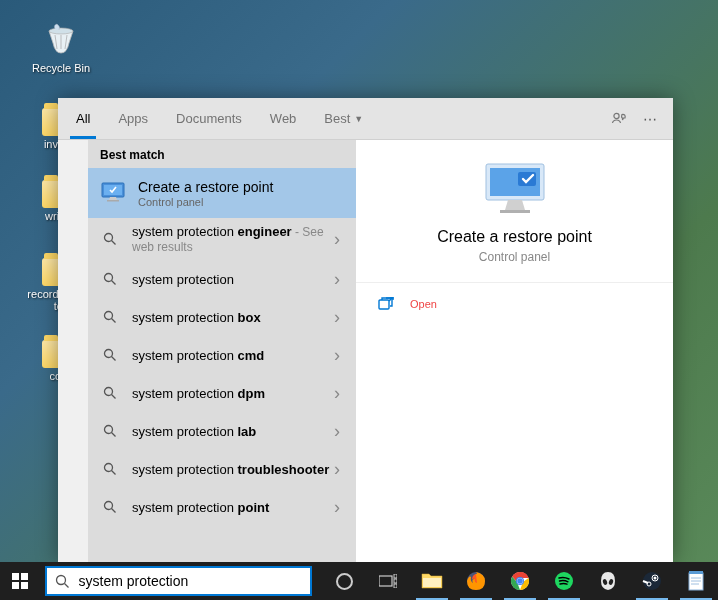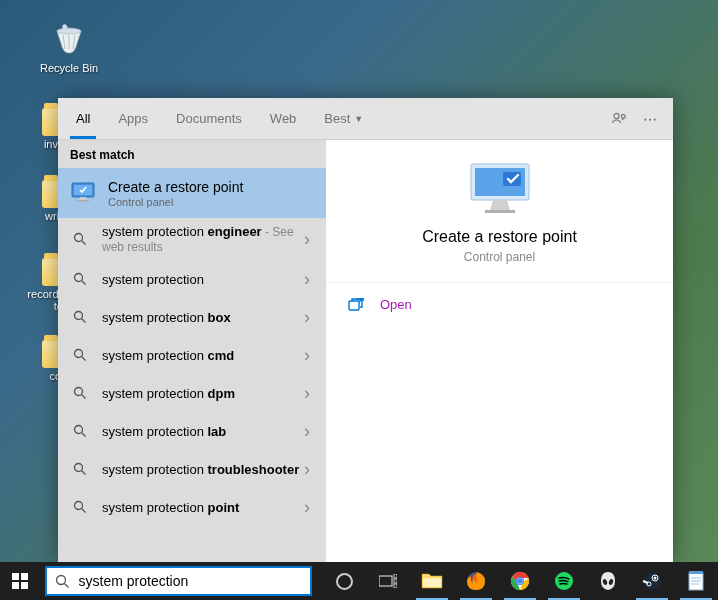--- a/index.html
+++ b/index.html
@@ -2,40 +2,40 @@
 <html><head>
   <meta charset="utf-8">
   <style>
     * { box-sizing: border-box; margin: 0; padding: 0; font-family: 'Segoe UI', Tahoma, sans-serif; }
     body { width: 718px; height: 600px; background: linear-gradient(135deg, #2a5a7a 0%, #3a6a8a 30%, #4d7a4d 70%, #5a8a5a 100%); position: relative; overflow: hidden; }
     
     .desktop-icon { position: absolute; width: 70px; text-align: center; color: white; font-size: 11px; }
     .desktop-icon .icon-img { width: 42px; height: 42px; margin: 0 auto 2px; display: flex; align-items: center; justify-content: center; }
     .desktop-icon .label { text-shadow: 1px 1px 2px rgba(0,0,0,0.7); word-wrap: break-word; }
     
-    .recycle-bin { top: 18px; left: 34px; }
+    .recycle-bin { top: 18px; left: 26px; }
     .recycle-bin .icon-img svg { width: 40px; height: 40px; }
     
     .folder-icon { left: 26px; }
     .folder-icon .icon-img { background: linear-gradient(180deg, #ffe9a8 0%, #ffd966 100%); border-radius: 3px; width: 38px; height: 28px; position: relative; }
     .folder-icon .icon-img::before { content:''; position:absolute; top:-5px; left:2px; width:14px; height:6px; background:#ffd966; border-radius:2px 2px 0 0; }
     
     .f1 { top: 108px; } .f2 { top: 180px; } .f3 { top: 258px; } .f4 { top: 340px; }
     
     .search-panel { position: absolute; bottom: 38px; left: 58px; width: 615px; height: 464px; background: #f0f0f0; box-shadow: 0 0 20px rgba(0,0,0,0.4); display: flex; flex-direction: column; }
     
     .tabs { display: flex; align-items: center; height: 42px; background: #e4e4e4; border-bottom: 1px solid #d0d0d0; padding: 0 4px; }
     .tab { padding: 0 14px; height: 100%; display: flex; align-items: center; font-size: 13px; color: #737373; cursor: pointer; position: relative; }
     .tab.active { color: #000; font-weight: 500; }
     .tab.active::after { content:''; position:absolute; bottom:0; left:8px; right:8px; height:3px; background:#0078d4; }
     .tab-more .chev { margin-left: 4px; font-size: 9px; }
     .tabs-right { margin-left: auto; display: flex; gap: 16px; padding-right: 12px; }
     .tabs-right .ico { color: #555; cursor: pointer; font-size: 14px; }
     
-    .panel-body { display: flex; flex: 1; overflow: hidden; }
+    .panel-body { display: flex; flex: 1; overflow: hidden; padding-left: 30px; }
     .left-col { width: 268px; background: #dcdcdc; overflow-y: auto; }
     .right-col { flex: 1; background: #fff; display: flex; flex-direction: column; }
     
     .section-header { font-size: 12px; font-weight: 600; color: #000; padding: 8px 12px 6px; }
     
     .result-item { display: flex; align-items: center; padding: 6px 12px; cursor: pointer; font-size: 13px; color: #000; position: relative; min-height: 38px; }
     .result-item.selected { background: #a3c7e8; }
     .result-item .ricon { width: 20px; height: 20px; margin-right: 12px; display:flex; align-items:center; justify-content:center; color:#555; }
     .result-item .rtext { flex: 1; }
     .result-item .rtext .title { font-size: 14px; }
@@ -45,21 +45,21 @@
     .result-item .bold { font-weight: 600; margin-top: 28px; }
     
     .best-match-item { min-height: 50px; padding: 8px 12px; }
     .monitor-icon { width: 26px; height: 22px; margin-right: 12px; display:flex; align-items:center; justify-content:center; }
     
     .preview { display:flex; flex-direction:column; align-items:center; padding: 22px 20px 18px; border-bottom:1px solid #eee; }
     .preview .big-monitor { width: 70px; height: 54px; margin-bottom: 12px; }
     .preview .ptitle { font-size: 16px; color: #000; margin-bottom: 4px; }
     .preview .psubtitle { font-size: 12px; color: #888; }
     
-    .action-row { display:flex; align-items:center; padding: 14px 22px; font-size: 13px; color: #a21caf; cursor: pointer; }
+    .action-row { display:flex; align-items:center; padding: 14px 22px; font-size: 11px; color: #ef4444; cursor: pointer; }
     .action-row .aicon { width: 18px; margin-right: 14px; color: #0078d4; display:flex; align-items:center; }
     
     .taskbar { position: absolute; bottom: 0; left: 0; right: 0; height: 38px; background: #1f1f1f; display: flex; align-items: center; }
     .start-btn { width: 44px; height: 100%; display:flex; align-items:center; justify-content:center; cursor:pointer; }
     .start-btn svg { width: 16px; height: 16px; }
     
     .search-box { width: 290px; height: 30px; background: #fff; border: 2px solid #0078d4; display: flex; align-items: center; margin-left: 4px; }
     .search-box .sicon { width: 32px; display:flex; align-items:center; justify-content:center; color:#555; }
     .search-box input { border:none; outline:none; flex:1; font-size:14px; padding-right: 8px; }
     

